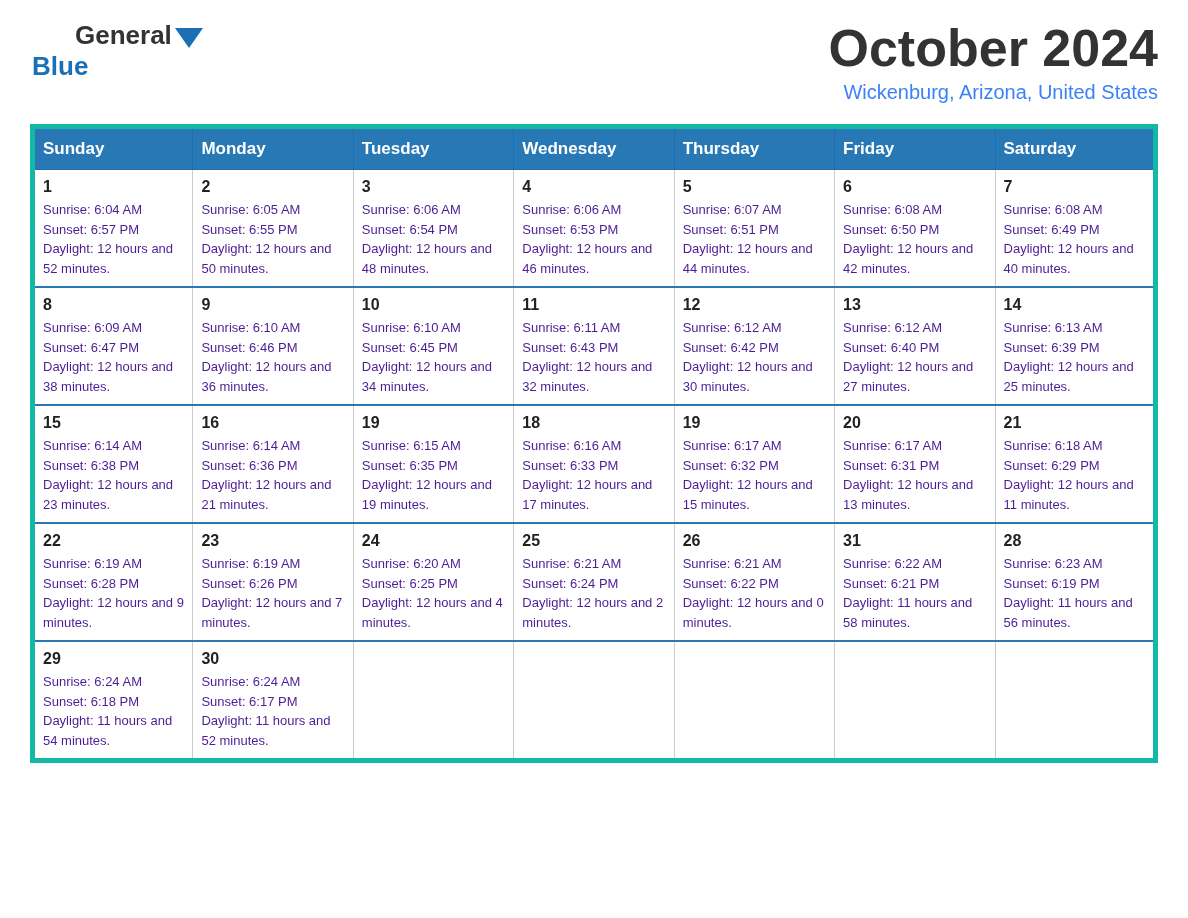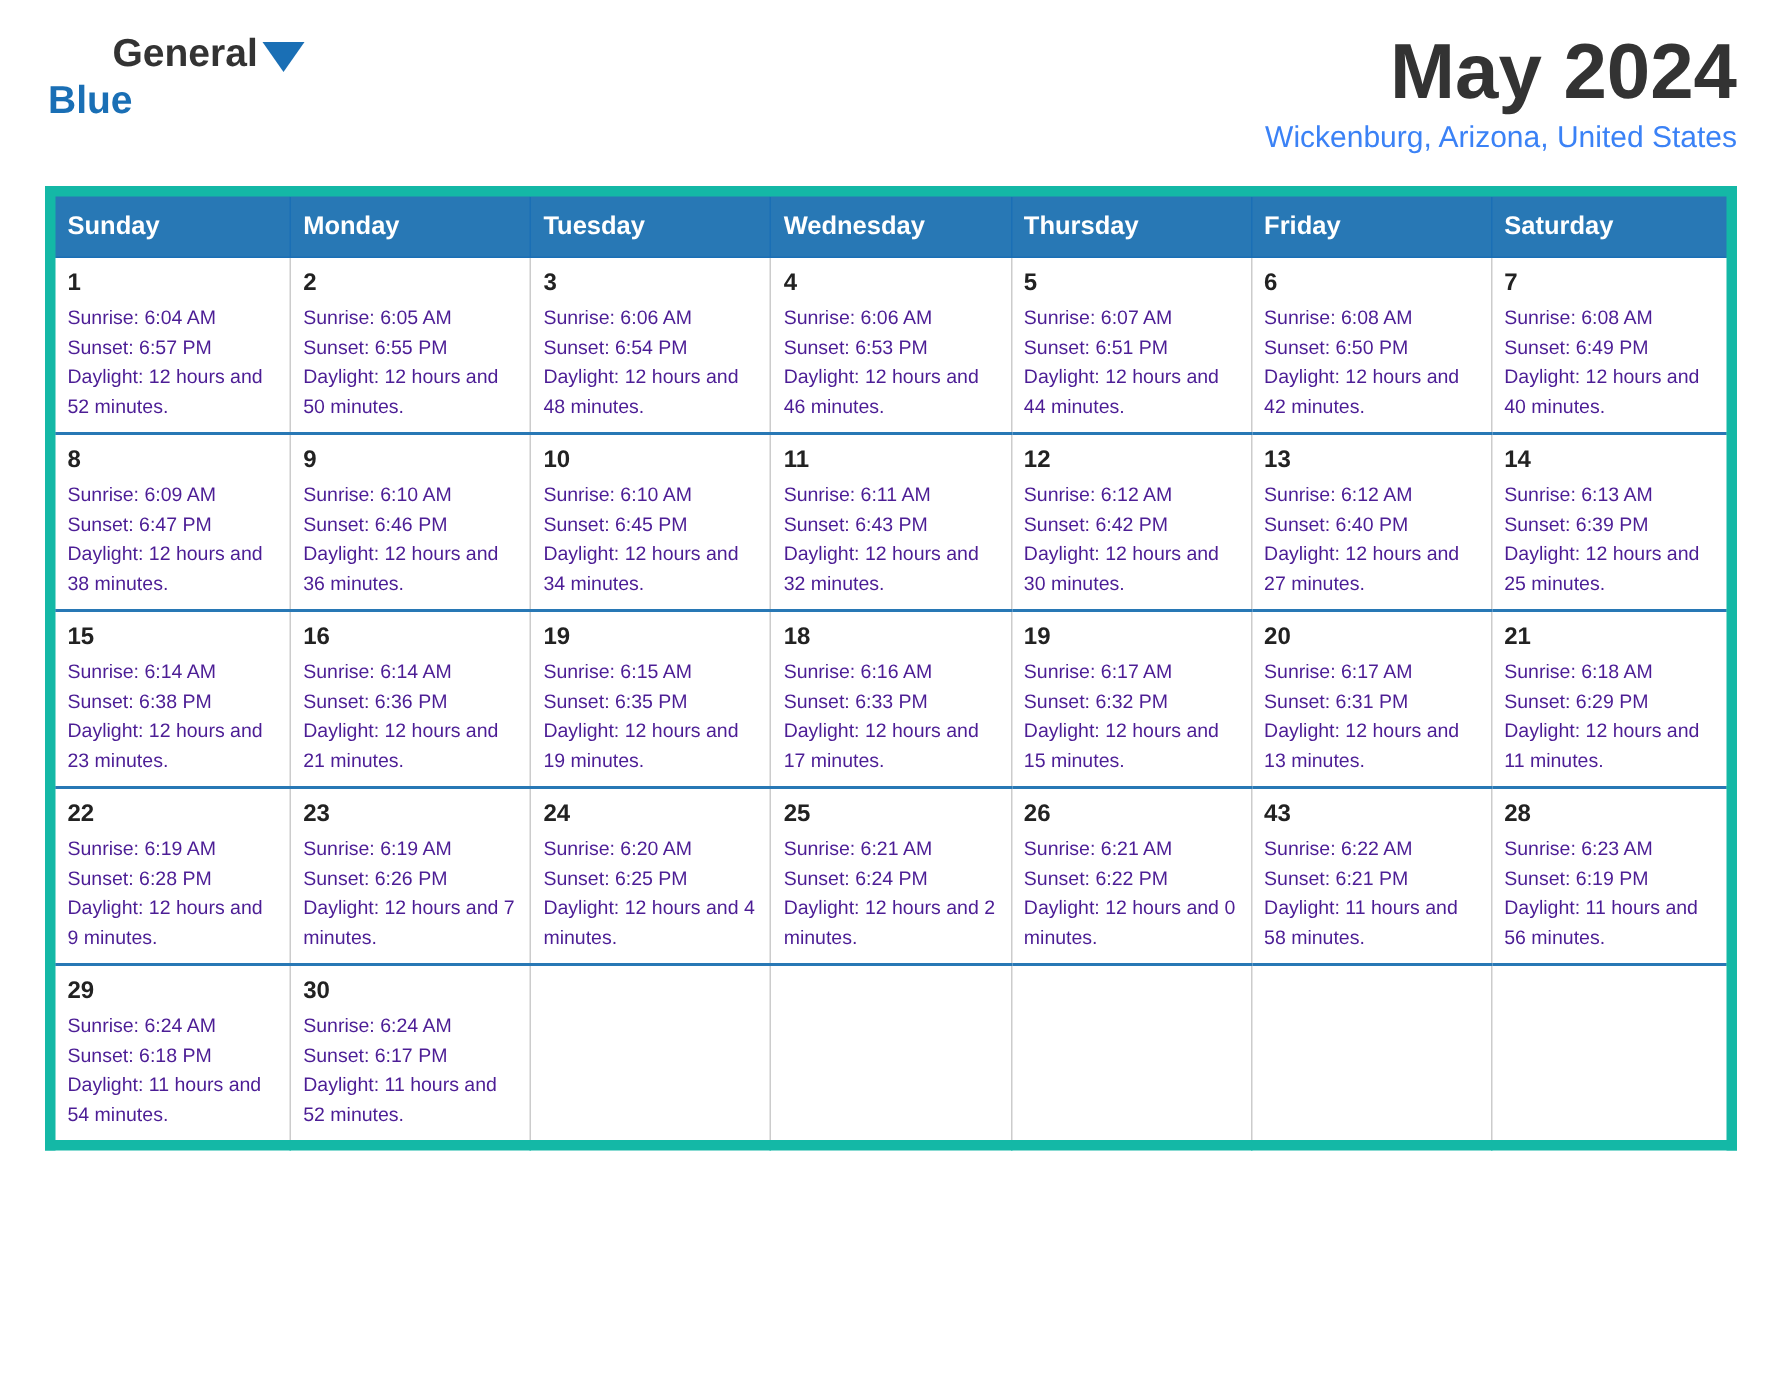--- a/index.html
+++ b/index.html
@@ -56,21 +56,21 @@
       line-height: 1.1;
     }
     .location-title {
       font-size: 20px;
       color: #3b82f6;
       margin-top: 4px;
     }
     .calendar-table {
       width: 100%;
       border-collapse: collapse;
-      border: 7px solid #14b8a6;
+      border: 5px solid #14b8a6;
     }
     .calendar-table th {
       background-color: #2878b5;
       color: #ffffff;
       padding: 10px 8px;
       text-align: left;
       font-size: 17px;
       font-weight: 600;
       border: 1px solid #1a6fb5;
     }
@@ -104,21 +104,21 @@
 
 <div class="header">
   <div class="logo-wrapper">
     <div class="logo-line1">
       <span class="logo-text-general">General</span>
       <div class="logo-triangle"></div>
     </div>
     <div class="logo-line2">Blue</div>
   </div>
   <div class="title-section">
-    <div class="month-title">May 2024</div>
+    <div class="month-title">October 2024</div>
     <div class="location-title">Wickenburg, Arizona, United States</div>
   </div>
 </div>
 
 <table class="calendar-table">
   <thead>
     <tr>
     <th>Sunday</th>
         <th>Monday</th>
         <th>Tuesday</th>
@@ -234,21 +234,21 @@
         </td>
         <td>
           <div class="day-number">25</div>
           <div class="day-info">Sunrise: 6:21 AM<br>Sunset: 6:24 PM<br>Daylight: 12 hours and 2 minutes.</div>
         </td>
         <td>
           <div class="day-number">26</div>
           <div class="day-info">Sunrise: 6:21 AM<br>Sunset: 6:22 PM<br>Daylight: 12 hours and 0 minutes.</div>
         </td>
         <td>
-          <div class="day-number">43</div>
+          <div class="day-number">31</div>
           <div class="day-info">Sunrise: 6:22 AM<br>Sunset: 6:21 PM<br>Daylight: 11 hours and 58 minutes.</div>
         </td>
         <td>
           <div class="day-number">28</div>
           <div class="day-info">Sunrise: 6:23 AM<br>Sunset: 6:19 PM<br>Daylight: 11 hours and 56 minutes.</div>
         </td>
       </tr>
       <tr class="row-divider">
         <td>
           <div class="day-number">29</div>

